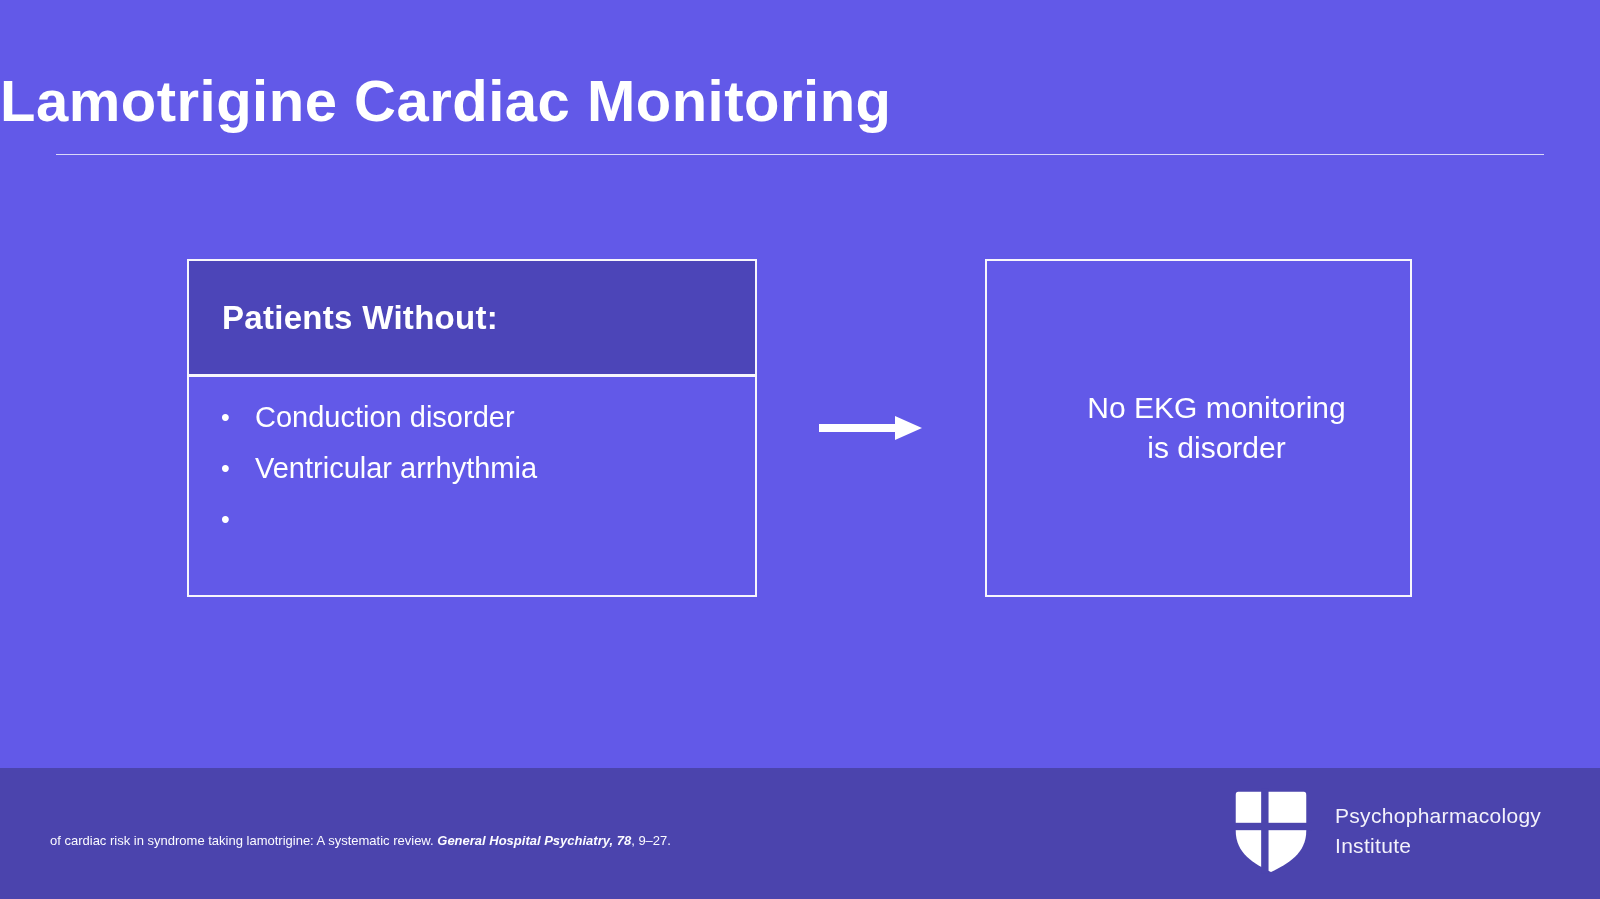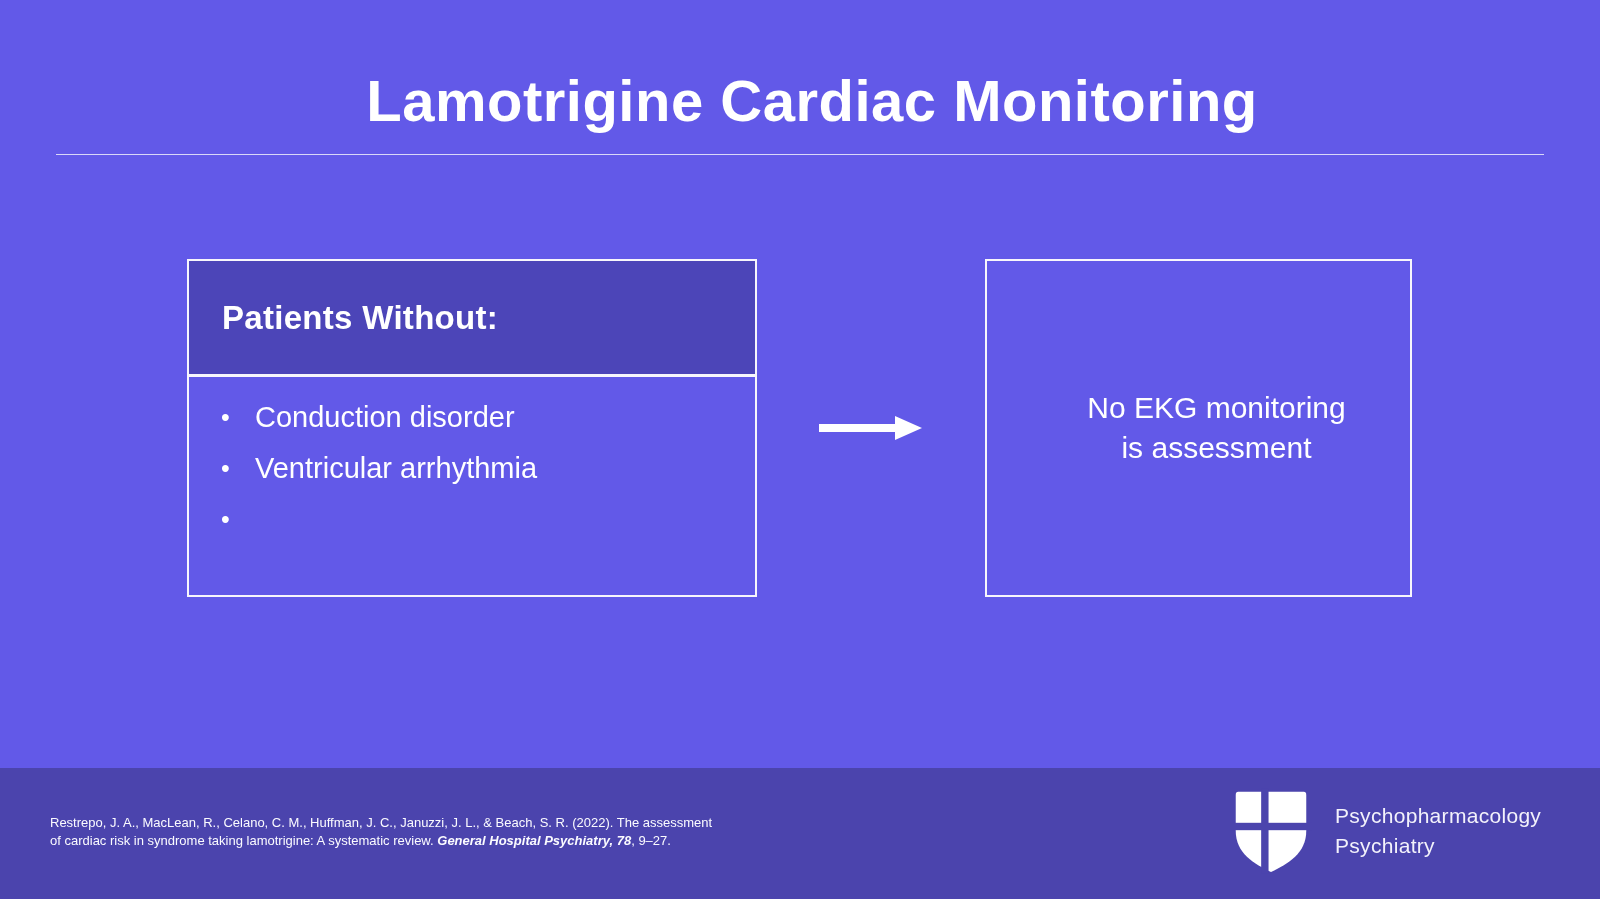--- a/index.html
+++ b/index.html
@@ -9,25 +9,24 @@
     background:#6259E8;
     font-family:"Liberation Sans", sans-serif;
     color:#FFFFFF;
     overflow:hidden;
   }
 
   
   .title {
     position:absolute; top:72px; left:0; right:0;
     margin:0;
-    text-align:center;
+    text-align:left;
     font-size:58px; font-weight:bold; letter-spacing:0.5px;
     line-height:1;
     color:#FFFFFF;
-    padding-left:24px;
   }
   .title-rule {
     position:absolute; top:154px; left:56px; width:1488px; height:1px;
     background:rgba(238,238,250,0.85);
   }
 
   
   .box {
     position:absolute;
     border:2px solid #F7F6FC;
@@ -120,38 +119,38 @@
   <div class="arrow">
     <svg width="104" height="28" viewBox="0 0 104 28">
       <rect x="0" y="10" width="78" height="8" fill="#FFFFFF"></rect>
       <polygon points="76,2 103,14 76,26" fill="#FFFFFF"></polygon>
     </svg>
   </div>
 
   <div class="box right-box">
     <div>
       <span>No EKG monitoring</span><br>
-      <span>is assessment</span>
+      <span>is disorder</span>
     </div>
   </div>
 
   <div class="footer">
     <p class="citation">
-      <span>Restrepo, J. A., MacLean, R., Celano, C. M., Huffman, J. C., Januzzi, J. L., &amp; Beach, S. R. (2022). The assessment</span><br>
+      <br>
       <span><span>of cardiac risk in syndrome taking lamotrigine: A systematic review. </span><em>General Hospital Psychiatry, 78</em><span>, 9–27.</span></span>
     </p>
 
     <div class="logo">
       <span>
         <svg width="82" height="86" viewBox="0 0 100 104">
           <path d="M10,4 L90,4 Q93,4 93,8 L93,52 C93,79 71,92 50,102 C29,92 7,79 7,52 L7,8 Q7,4 10,4 Z" fill="#FFFFFF"></path>
           <rect x="38" y="0" width="9" height="104" fill="#4B44AD"></rect>
           <rect x="0" y="42" width="100" height="9" fill="#4B44AD"></rect>
         </svg>
       </span>
       <div class="logo-text">
         <span>Psychopharmacology</span><br>
-        <span>Psychiatry</span>
+        <span>Institute</span>
       </div>
     </div>
   </div>
 
 </div>
 
 </body></html>

